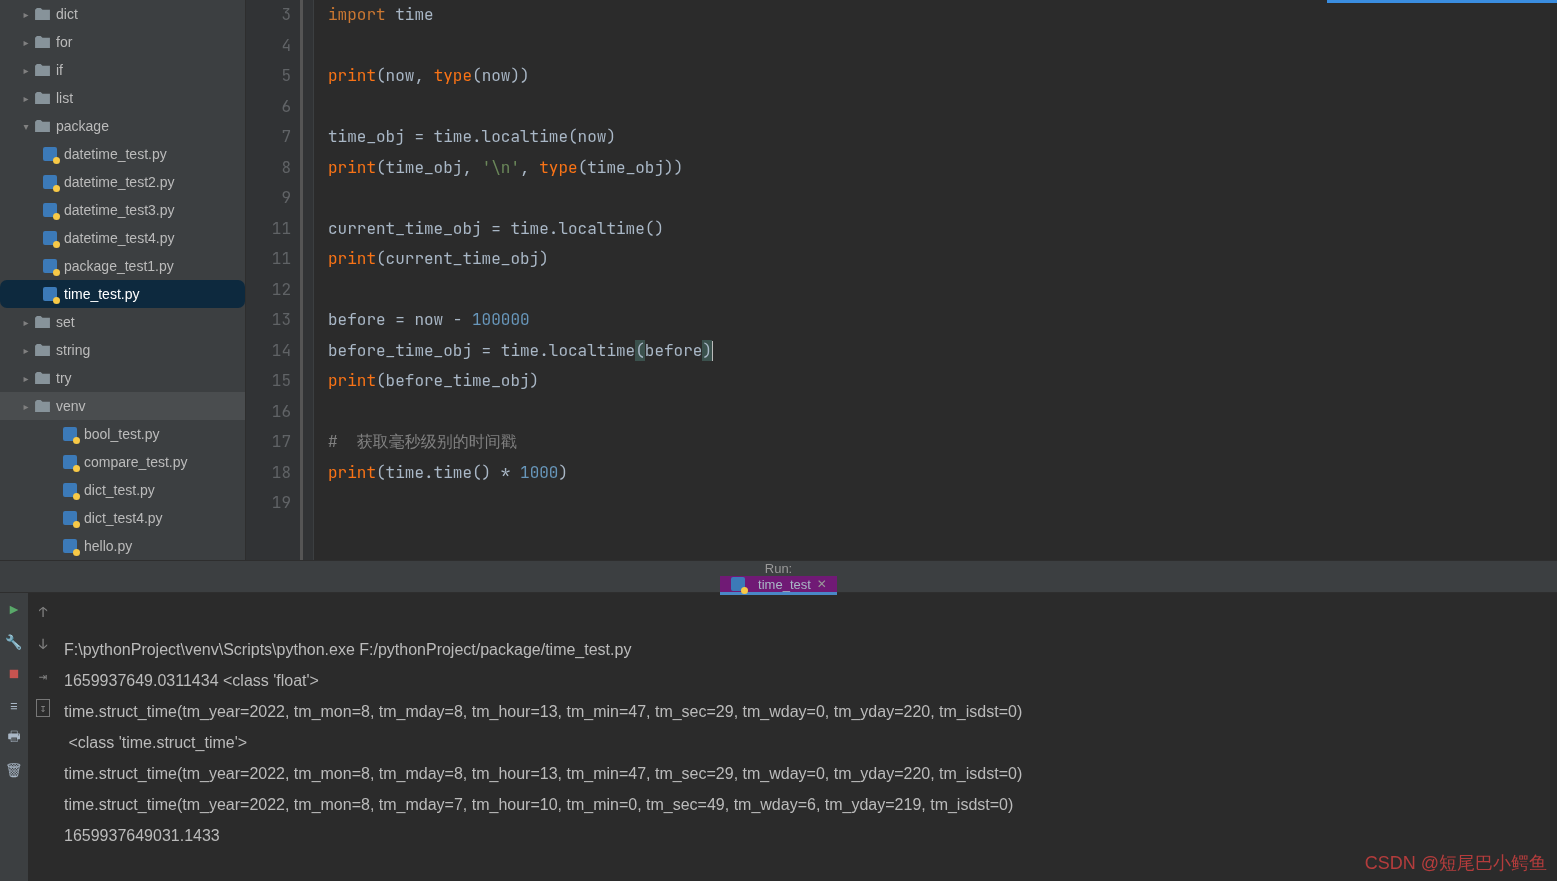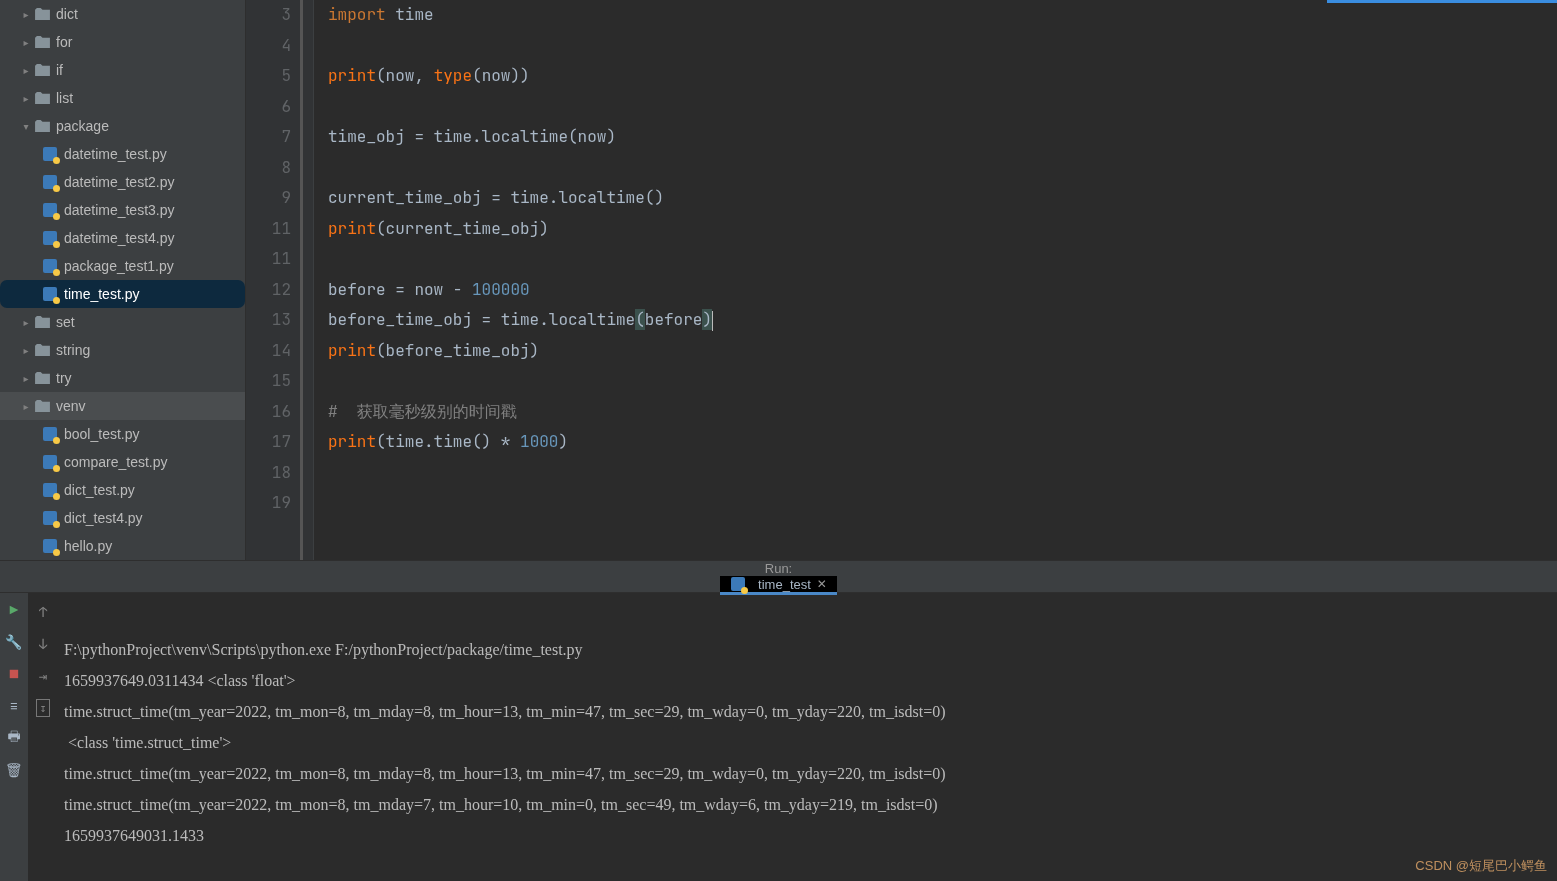--- a/index.html
+++ b/index.html
@@ -44,21 +44,21 @@
   .folder-icon svg { width: 15px; height: 13px; }
   .py-icon { position: relative; font-size: 11px; }
   .py-icon::before {
     content: ""; width:14px; height:14px; background:#3c7ab8; border-radius:2px; position:absolute;
   }
   .py-icon::after {
     content: ""; width:7px; height:7px; background:#f7c947; border-radius:50%;
     position:absolute; right:-2px; bottom:-2px;
   }
   .indent-1 { padding-left: 18px; }
-  .indent-2 { padding-left: 42px; }
+  .indent-2 { padding-left: 62px; }
   .indent-3 { padding-left: 42px; }
 
   .editor {
     flex: 1;
     background: #2b2b2b;
     display: flex;
     font-size: 16px;
     position: relative;
   }
   .progress-bar { position:absolute; top:0; right:0; height:3px; width:230px; background:#3a8de0; }
@@ -87,40 +87,40 @@
   .run-tabs {
     height: 32px; display:flex; align-items:center;
     background:#3c3f41; font-family:"Segoe UI",sans-serif; font-size:13px;
     border-bottom:1px solid #2e2e2e;
     flex-direction:column;
   }
   .run-label { padding: 0 10px; color:#999; }
   .run-tab {
     display:flex; align-items:center; gap:6px;
     padding: 0 10px; height:100%;
-    border-bottom: 3px solid #4a88c7; background:#000000;
+    border-bottom: 3px solid #4a88c7; background:#701a75;
   }
   .run-tab .close { color:#999; font-size:12px; }
   .run-body { display:flex; height: calc(100% - 32px); }
   .run-toolbar {
     width:28px; background:#3c3f41; display:flex; flex-direction:column;
     align-items:center; padding-top:8px; gap:14px;
   }
   .run-toolbar .tico { width:18px; height:18px; color:#a9b7c6; display:flex; align-items:center; justify-content:center; cursor:pointer;}
   .run-toolbar2 {
     width:30px; background:#2b2b2b; display:flex; flex-direction:column;
     align-items:center; padding-top:10px; gap:14px; color:#808080;
   }
   .console {
     flex:1; padding: 10px 6px; font-size:16px; line-height:31px;
-    white-space: pre; color:#bbbbbb; overflow:hidden; font-family:Liberation Serif, serif;
+    white-space: pre; color:#bbbbbb; overflow:hidden; font-family:Liberation Sans, sans-serif;
   }
   .watermark {
     position:absolute; right:10px; bottom:6px;
-    font-family:"Segoe UI",sans-serif; color:#fdba74; font-size:13px;
+    font-family:"Segoe UI",sans-serif; color:#ef4444; font-size:18px;
     opacity:.7;
   }
 </style>
 </head>
 <body>
 
 <div class="main-area">
   <div class="sidebar">
     <div class="tree-item indent-1">
       <span class="chev">▸</span>
@@ -270,20 +270,21 @@
         <div class="ln">18</div>
       <div class="ln">19</div>
     </div>
     <div class="code">
       <div class="vbar"></div>
       <div class="code-line"><span class="k-import">import</span> time</div>
       <div class="code-line"></div>
       <div class="code-line"><span class="k-builtin">print</span>(now, <span class="k-builtin">type</span>(now))</div>
       <div class="code-line"></div>
       <div class="code-line">time_obj = time.localtime(now)</div>
+      <div class="code-line"><span class="k-builtin">print</span>(time_obj, <span class="k-str">'\n'</span>, <span class="k-builtin">type</span>(time_obj))</div>
       <div class="code-line"></div>
       <div class="code-line">current_time_obj = time.localtime()</div>
       <div class="code-line"><span class="k-builtin">print</span>(current_time_obj)</div>
       <div class="code-line"></div>
       <div class="code-line">before = now - <span class="k-num">100000</span></div>
       <div class="code-line cursor-line">before_time_obj = time.localtime<span class="paren-hl">(</span>before<span class="paren-hl">)</span></div>
       <div class="code-line"><span class="k-builtin">print</span>(before_time_obj)</div>
       <div class="code-line"></div>
       <div class="code-line"><span class="k-comment">#  获取毫秒级别的时间戳</span></div>
       <div class="code-line"><span class="k-builtin">print</span>(time.time() * <span class="k-num">1000</span>)</div>

